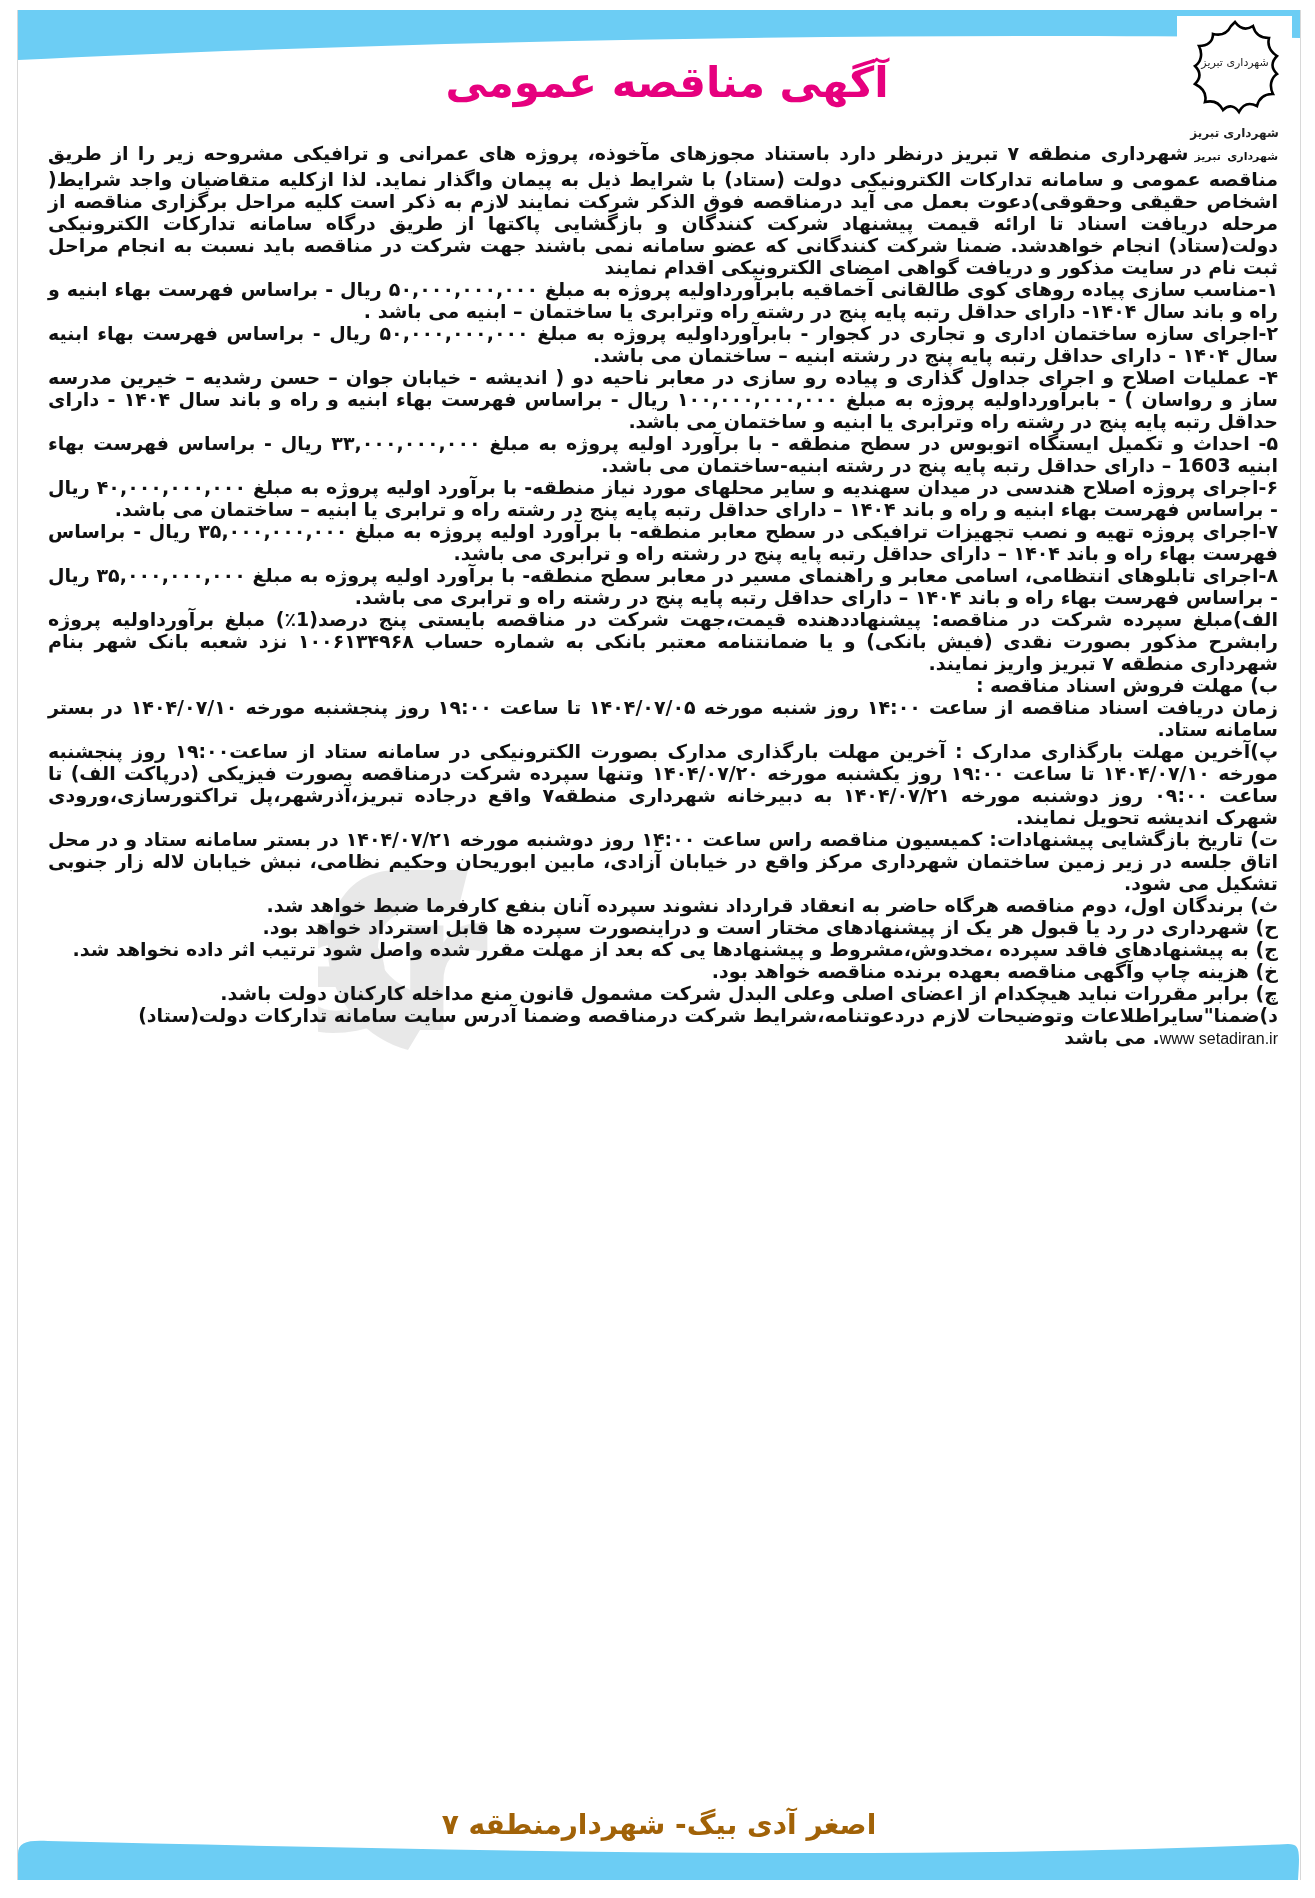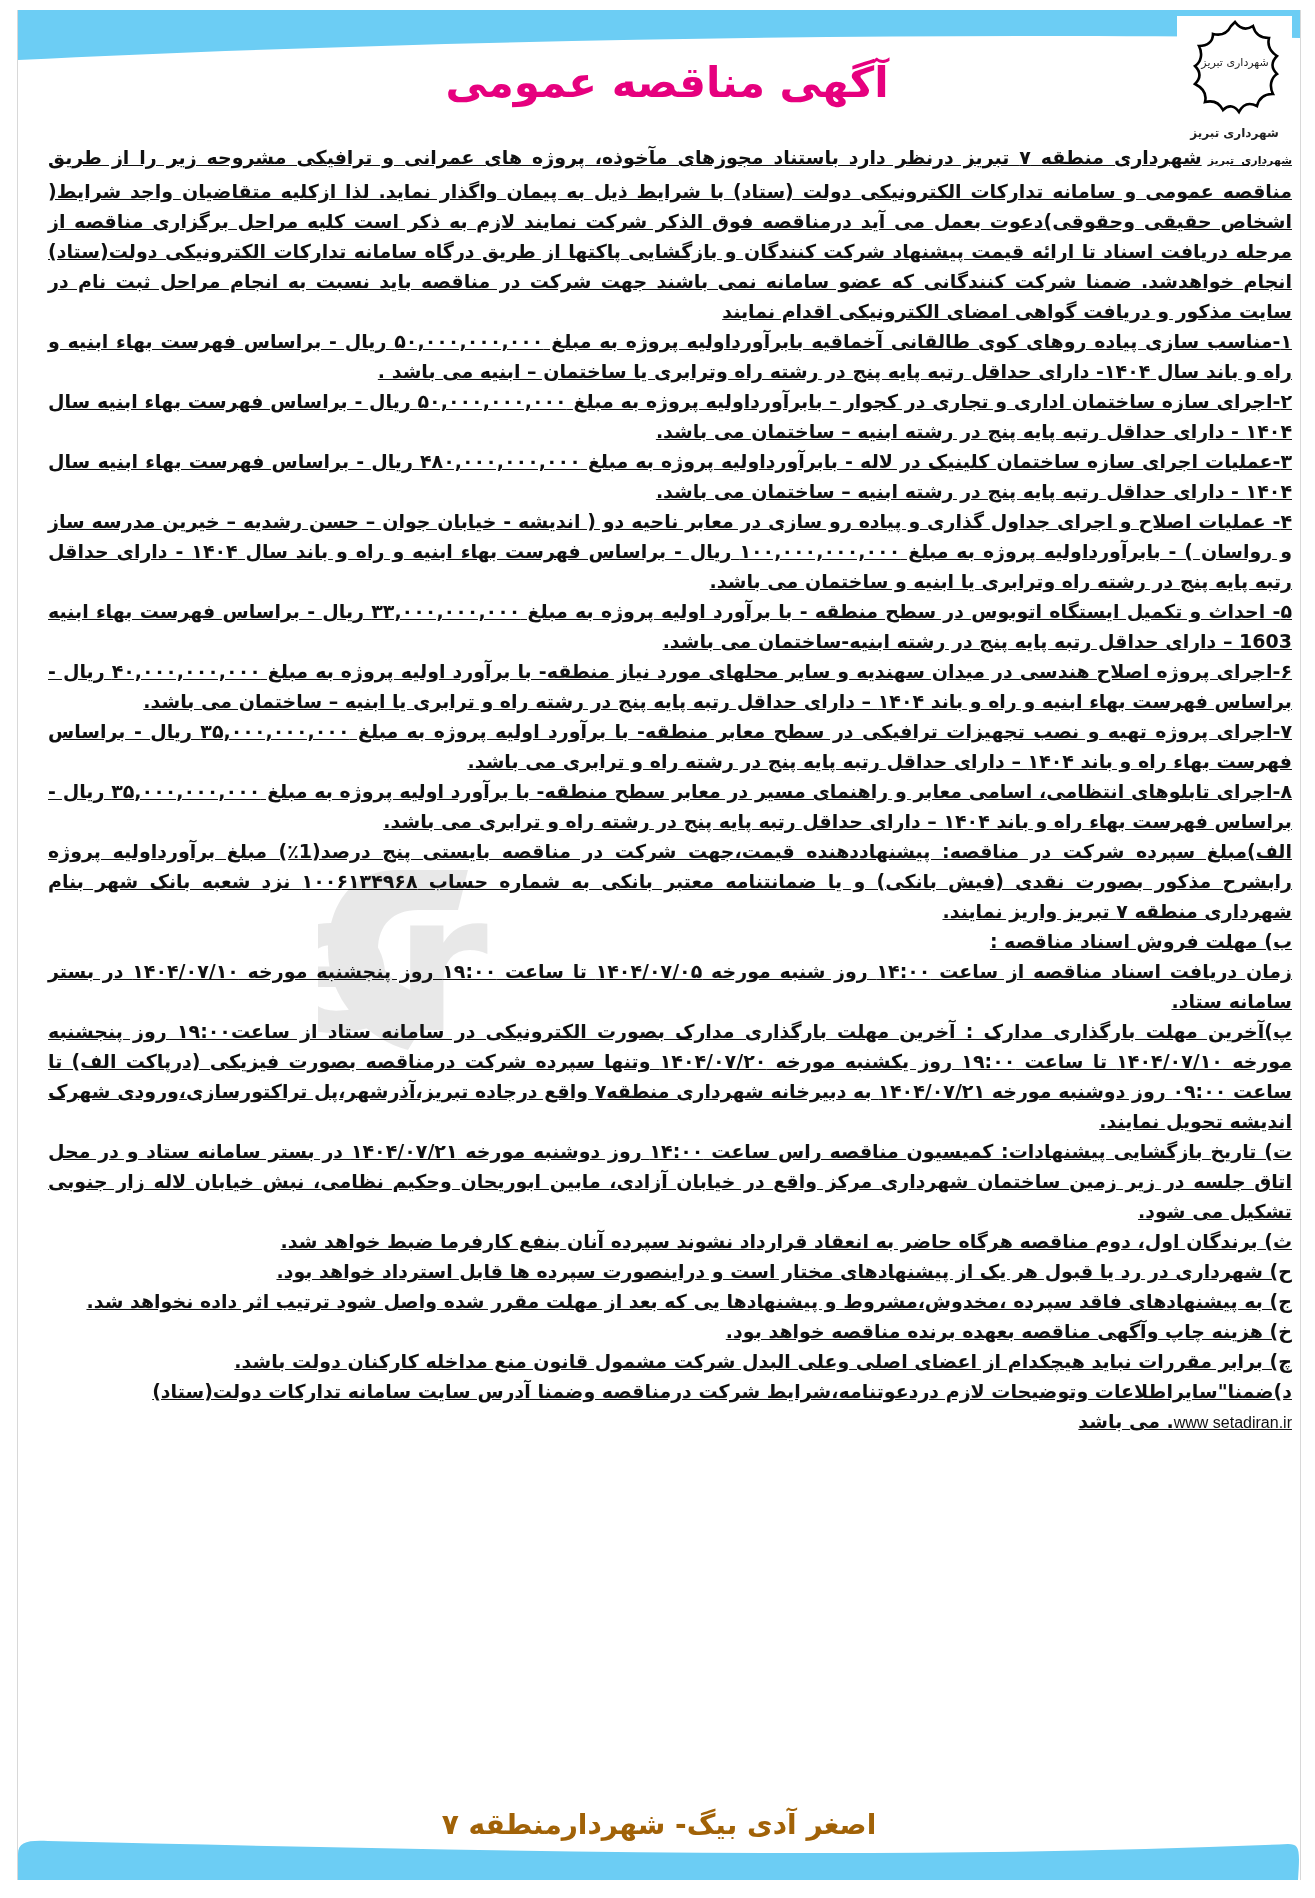--- a/index.html
+++ b/index.html
@@ -27,25 +27,24 @@
   .title {
     position: absolute; top: 48px; left: 16px; right: 0; text-align: center;
     font-size: 42px; font-weight: bold; color: #e6007e;
     font-family: "DejaVu Sans", sans-serif; letter-spacing: -1px;
   }
   .watermark {
     position: absolute; left: 300px; top: 840px; width: 760px; height: 210px;
     opacity: 0.13; pointer-events: none;
   }
   .body-text {
-    position: absolute; top: 132px; left: 30px; right: 8px;
-    font-size: 19px; line-height: 30px; font-weight: bold;
+    position: absolute; top: 132px; left: 30px; right: 22px;
+    font-size: 19px; line-height: 22px; font-weight: bold;
     text-align: justify; text-align-last: right;
     font-family: "DejaVu Sans", sans-serif;
-    text-decoration: underline;
   }
   .body-text p { margin: 0; }
   .intro-source { font-size: 11px; font-weight: bold; margin-left: 6px; }
   .url { font-family: "Liberation Sans", sans-serif; font-weight: normal; font-size: 16px; direction: ltr; unicode-bidi: isolate; }
   .signature {
     position: absolute; top: 1798px; left: 0; right: 0; text-align: center;
     font-size: 28px; font-weight: bold; color: #a16207;
     font-family: "DejaVu Sans", sans-serif;
   }
 </style>
@@ -71,21 +70,20 @@
   <svg class="watermark" viewBox="0 0 760 210">
     <path d="M80,20 C30,20 10,60 10,100 C10,150 50,190 90,200 L120,150 C80,140 60,120 60,100 C60,75 75,60 100,60 L140,60 L150,20 Z" fill="#555"></path>
     <text x="170" y="180" font-size="190" font-weight="bold" font-family="DejaVu Sans, sans-serif" fill="#555">AriaTender</text>
   </svg>
 
   <div class="body-text">
     <p><span class="intro-source">شهرداری تبریز</span><span>شهرداری منطقه ۷ تبریز درنظر دارد باستناد مجوزهای مآخوذه، پروژه های عمرانی و ترافیکی مشروحه زیر را از طریق مناقصه عمومی و سامانه تدارکات الکترونیکی دولت (ستاد) با شرایط ذیل به پیمان واگذار نماید. لذا ازکلیه متقاضیان واجد شرایط( اشخاص حقیقی وحقوقی)دعوت بعمل می آید درمناقصه فوق الذکر شرکت نمایند لازم به ذکر است کلیه مراحل برگزاری مناقصه از مرحله دریافت اسناد تا ارائه قیمت پیشنهاد شرکت کنندگان و بازگشایی پاکتها از طریق درگاه سامانه تدارکات الکترونیکی دولت(ستاد) انجام خواهدشد. ضمنا شرکت کنندگانی که عضو سامانه نمی باشند جهت شرکت در مناقصه باید نسبت به انجام مراحل ثبت نام در سایت مذکور و دریافت گواهی امضای الکترونیکی اقدام نمایند</span></p>
 
     <p>۱-مناسب سازی پیاده روهای کوی طالقانی آخماقیه بابرآورداولیه پروژه به مبلغ ۵۰,۰۰۰,۰۰۰,۰۰۰ ریال - براساس فهرست بهاء ابنیه و راه و باند سال ۱۴۰۴- دارای حداقل رتبه پایه پنج در رشته راه وترابری یا ساختمان – ابنیه می باشد .</p>
     <p>۲-اجرای سازه ساختمان اداری و تجاری در کجوار - بابرآورداولیه پروژه به مبلغ ۵۰,۰۰۰,۰۰۰,۰۰۰ ریال - براساس فهرست بهاء ابنیه سال ۱۴۰۴ - دارای حداقل رتبه پایه پنج در رشته ابنیه – ساختمان می باشد.</p>
-    <p>۳-عملیات اجرای سازه ساختمان کلینیک در لاله - بابرآورداولیه پروژه به مبلغ ۴۸۰,۰۰۰,۰۰۰,۰۰۰ ریال - براساس فهرست بهاء ابنیه سال ۱۴۰۴ - دارای حداقل رتبه پایه پنج در رشته ابنیه – ساختمان می باشد.</p>
     <p>۴- عملیات اصلاح و اجرای جداول گذاری و پیاده رو سازی در معابر ناحیه دو ( اندیشه - خیابان جوان – حسن رشدیه – خیرین مدرسه ساز و رواسان ) - بابرآورداولیه پروژه به مبلغ ۱۰۰,۰۰۰,۰۰۰,۰۰۰ ریال - براساس فهرست بهاء ابنیه و راه و باند سال ۱۴۰۴ - دارای حداقل رتبه پایه پنج در رشته راه وترابری یا ابنیه و ساختمان می باشد.</p>
     <p>۵- احداث و تکمیل ایستگاه اتوبوس در سطح منطقه - با برآورد اولیه پروژه به مبلغ ۳۳,۰۰۰,۰۰۰,۰۰۰ ریال - براساس فهرست بهاء ابنیه 1603 – دارای حداقل رتبه پایه پنج در رشته ابنیه-ساختمان می باشد.</p>
     <p>۶-اجرای پروژه اصلاح هندسی در میدان سهندیه و سایر محلهای مورد نیاز منطقه- با برآورد اولیه پروژه به مبلغ ۴۰,۰۰۰,۰۰۰,۰۰۰ ریال - براساس فهرست بهاء ابنیه و راه و باند ۱۴۰۴ – دارای حداقل رتبه پایه پنج در رشته راه و ترابری یا ابنیه – ساختمان می باشد.</p>
     <p>۷-اجرای پروژه تهیه و نصب تجهیزات ترافیکی در سطح معابر منطقه- با برآورد اولیه پروژه به مبلغ ۳۵,۰۰۰,۰۰۰,۰۰۰ ریال - براساس فهرست بهاء راه و باند ۱۴۰۴ – دارای حداقل رتبه پایه پنج در رشته راه و ترابری می باشد.</p>
     <p>۸-اجرای تابلوهای انتظامی، اسامی معابر و راهنمای مسیر در معابر سطح منطقه- با برآورد اولیه پروژه به مبلغ ۳۵,۰۰۰,۰۰۰,۰۰۰ ریال - براساس فهرست بهاء راه و باند ۱۴۰۴ – دارای حداقل رتبه پایه پنج در رشته راه و ترابری می باشد.</p>
 
     <p>الف)مبلغ سپرده شرکت در مناقصه: پیشنهاددهنده قیمت،جهت شرکت در مناقصه بایستی پنج درصد(1٪) مبلغ برآورداولیه پروژه رابشرح مذکور بصورت نقدی (فیش بانکی) و یا ضمانتنامه معتبر بانکی به شماره حساب ۱۰۰۶۱۳۴۹۶۸ نزد شعبه بانک شهر بنام شهرداری منطقه ۷ تبریز واریز نمایند.</p>
     <p>ب) مهلت فروش اسناد مناقصه :</p>
     <p>زمان دریافت اسناد مناقصه از ساعت ۱۴:۰۰ روز شنبه مورخه ۱۴۰۴/۰۷/۰۵ تا ساعت ۱۹:۰۰ روز پنجشنبه مورخه ۱۴۰۴/۰۷/۱۰ در بستر سامانه ستاد.</p>
     <p>پ)آخرین مهلت بارگذاری مدارک : آخرین مهلت بارگذاری مدارک بصورت الکترونیکی در سامانه ستاد از ساعت۱۹:۰۰ روز پنجشنبه مورخه ۱۴۰۴/۰۷/۱۰ تا ساعت ۱۹:۰۰ روز یکشنبه مورخه ۱۴۰۴/۰۷/۲۰ وتنها سپرده شرکت درمناقصه بصورت فیزیکی (درپاکت الف) تا ساعت ۰۹:۰۰ روز دوشنبه مورخه ۱۴۰۴/۰۷/۲۱ به دبیرخانه شهرداری منطقه۷ واقع درجاده تبریز،آذرشهر،پل تراکتورسازی،ورودی شهرک اندیشه تحویل نمایند.</p>

